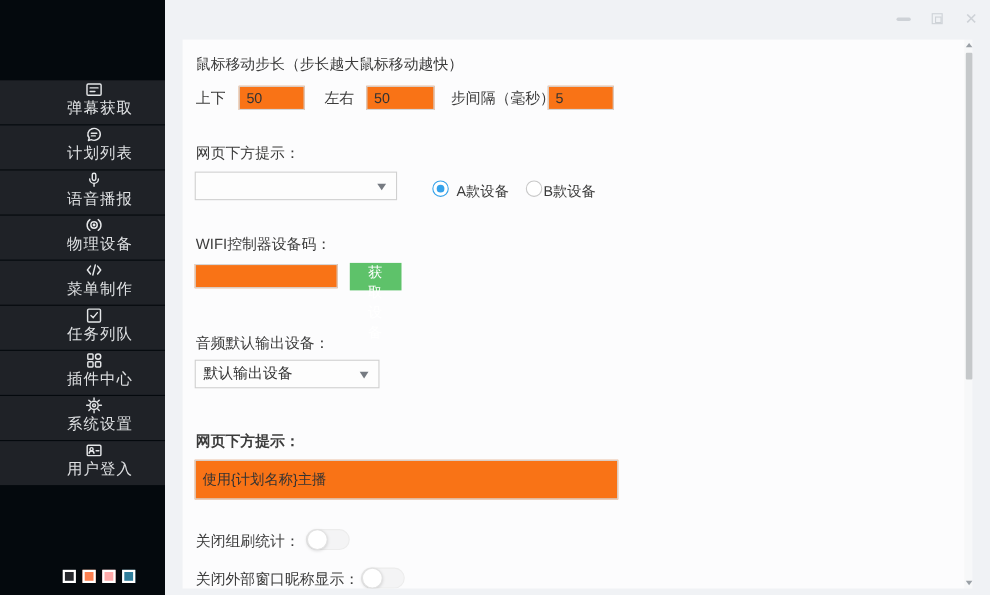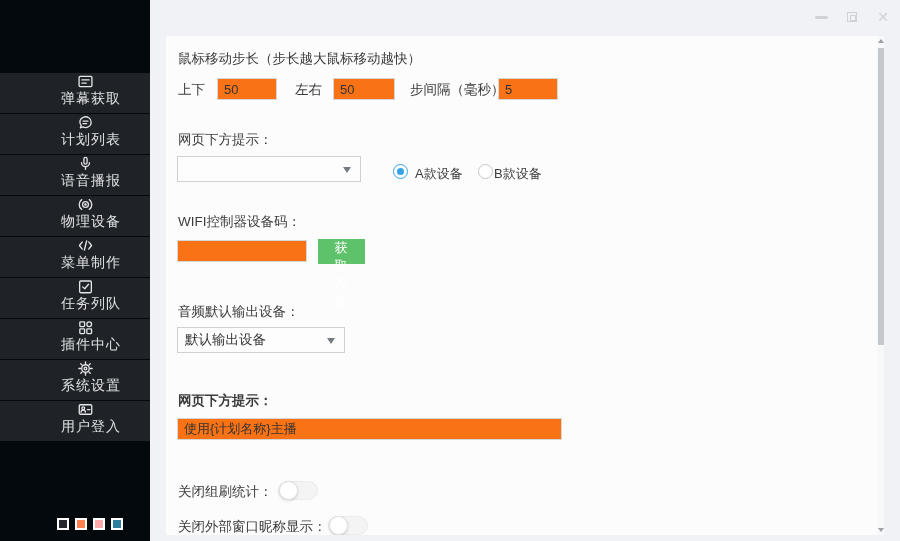--- a/index.html
+++ b/index.html
@@ -207,21 +207,21 @@
   <input class="txt" style="left: 11px; top: 204px; width: 130px;" value="">
   <button class="btn-green" style="left:152px; top:203px; width:47px;">获取设备</button>
 
   <div class="lbl" style="left:12px; top:267px;">音频默认输出设备：</div>
   <div class="select" style="left:11px; top:291px; width:168px;">
     <span class="select-value">默认输出设备</span>
     <span class="select-arrow"></span>
   </div>
 
   <div class="lbl" style="left:12px; top:356px;font-weight:bold;">网页下方提示：</div>
-  <input class="txt" style="left: 11px; top: 382px; width: 385px; height: 22px;" value="使用{计划名称}主播">
+  <input class="txt" style="left: 11px; top: 382px; width: 385px; height: 36px;" value="使用{计划名称}主播">
 
   <div class="lbl" style="left:12px; top:447px;">关闭组刷统计：</div>
   <div class="toggle" style="left:112px; top:445px;">
       <span class="knob"></span>
     </div>
 
   <div class="lbl" style="left:12px; top:482px;">关闭外部窗口昵称显示：</div>
   <div class="toggle" style="left:162px; top:480px;">
       <span class="knob"></span>
     </div>

